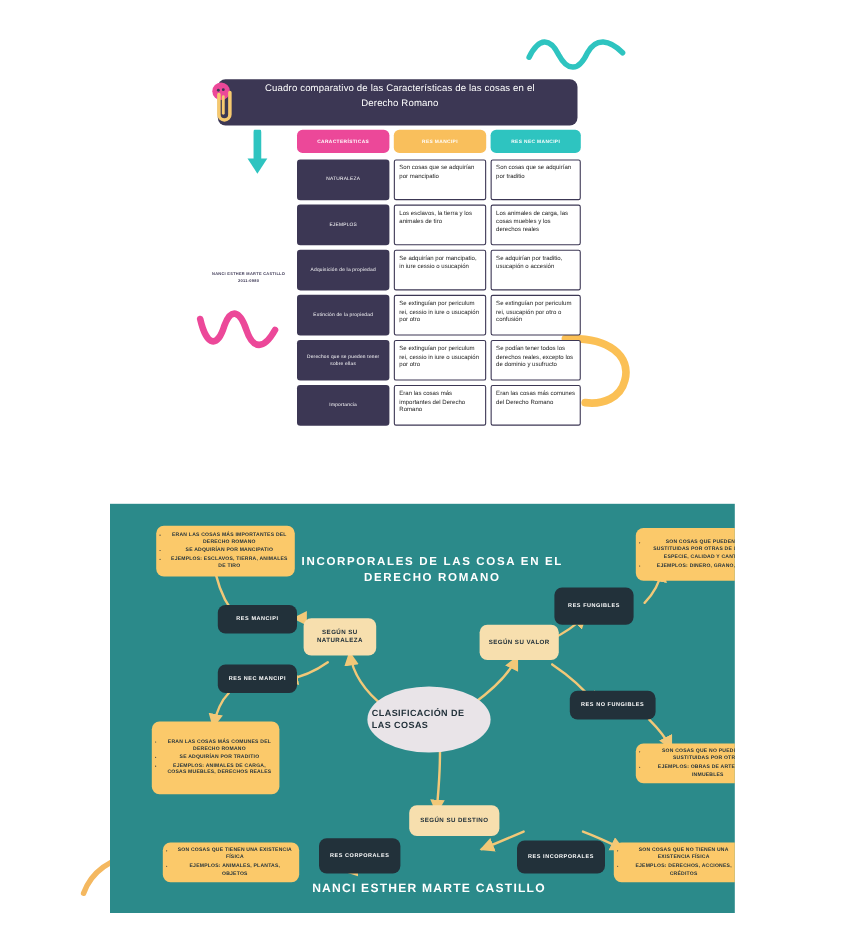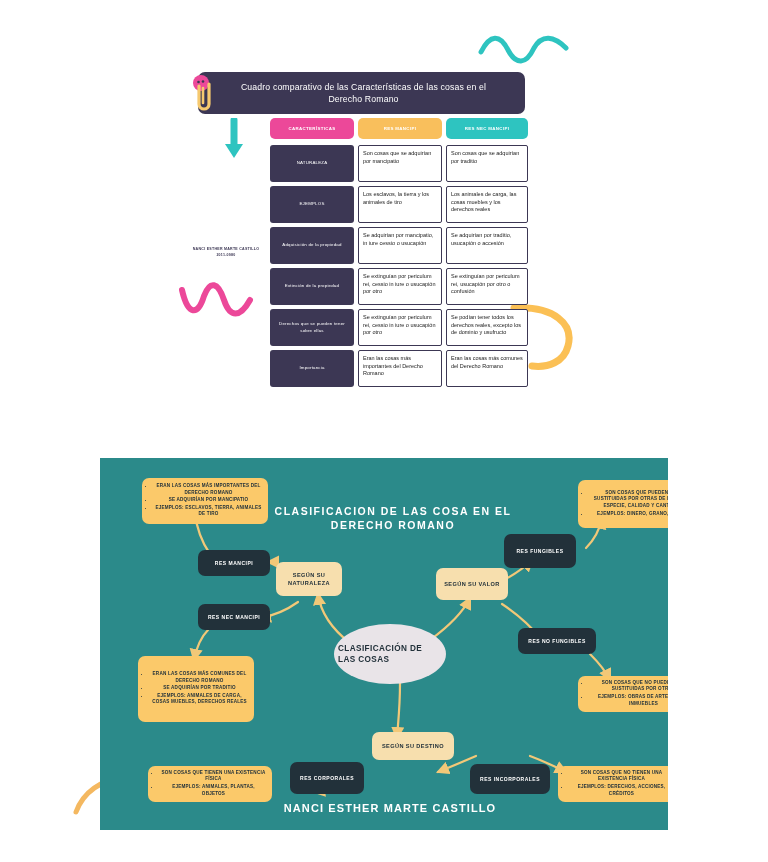--- a/index.html
+++ b/index.html
@@ -17,21 +17,21 @@
   .sq-pink{left:178px;top:278px;width:82px;height:44px;}
   .sq-yellow-r{left:508px;top:300px;width:72px;height:70px;}
   .sq-yellow-b{left:70px;top:772px;width:60px;height:46px;}
 
   
   .poster{position:absolute;left:178px;top:64px;width:364px;height:345px;}
 
   .title-bar{
     position:absolute;left:20px;top:8px;width:327px;height:42px;
     background:#3c3754;border-radius:7px;
-    display:flex;align-items:center;justify-content:center;
+    display:flex;align-items:flex-start;justify-content:center;
     text-align:center;box-sizing:border-box;padding:2px 22px 2px 26px;
   }
   .title-bar span{
     color:#ffffff;font-size:8.7px;line-height:12.5px;letter-spacing:.15px;
   }
   .clip{position:absolute;left:12px;top:10px;width:26px;height:40px;}
   .arrow-down{position:absolute;left:44px;top:54px;width:24px;height:42px;}
 
   .tbl{position:absolute;left:92px;top:54px;width:258px;}
   .hrow{display:flex;gap:4px;margin-bottom:6px;}
@@ -231,21 +231,21 @@
         <path d="M376 298 C362 304, 348 310, 338 314"></path>
 
         <path d="M430 298 C446 304, 458 310, 466 314"></path>
 
         <path d="M258 322 C242 328, 226 332, 214 334"></path>
 
         <path d="M492 326 C500 330, 508 332, 516 333"></path>
       </g>
     </svg>
 
-    <div class="map-title">CLASIFICACION DE LAS COSA EN EL DERECHO ROMANO</div>
+    <div class="map-title">INCORPORALES DE LAS COSA EN EL DERECHO ROMANO</div>
 
     <div class="node n-center" style="left:234px;top:166px;width:112px;height:60px;">CLASIFICACIÓN DE LAS COSAS</div>
 
     <div class="node n-cream" style="left:176px;top:104px;width:66px;height:34px;">SEGÚN SU NATURALEZA</div>
     <div class="node n-cream" style="left:336px;top:110px;width:72px;height:32px;">SEGÚN SU VALOR</div>
     <div class="node n-cream" style="left:272px;top:274px;width:82px;height:28px;">SEGÚN SU DESTINO</div>
 
     <div class="node n-dark" style="left:98px;top:92px;width:72px;height:26px;">RES MANCIPI</div>
     <div class="node n-dark" style="left:98px;top:146px;width:72px;height:26px;">RES NEC MANCIPI</div>
     <div class="node n-dark" style="left:404px;top:76px;width:72px;height:34px;">RES FUNGIBLES</div>

